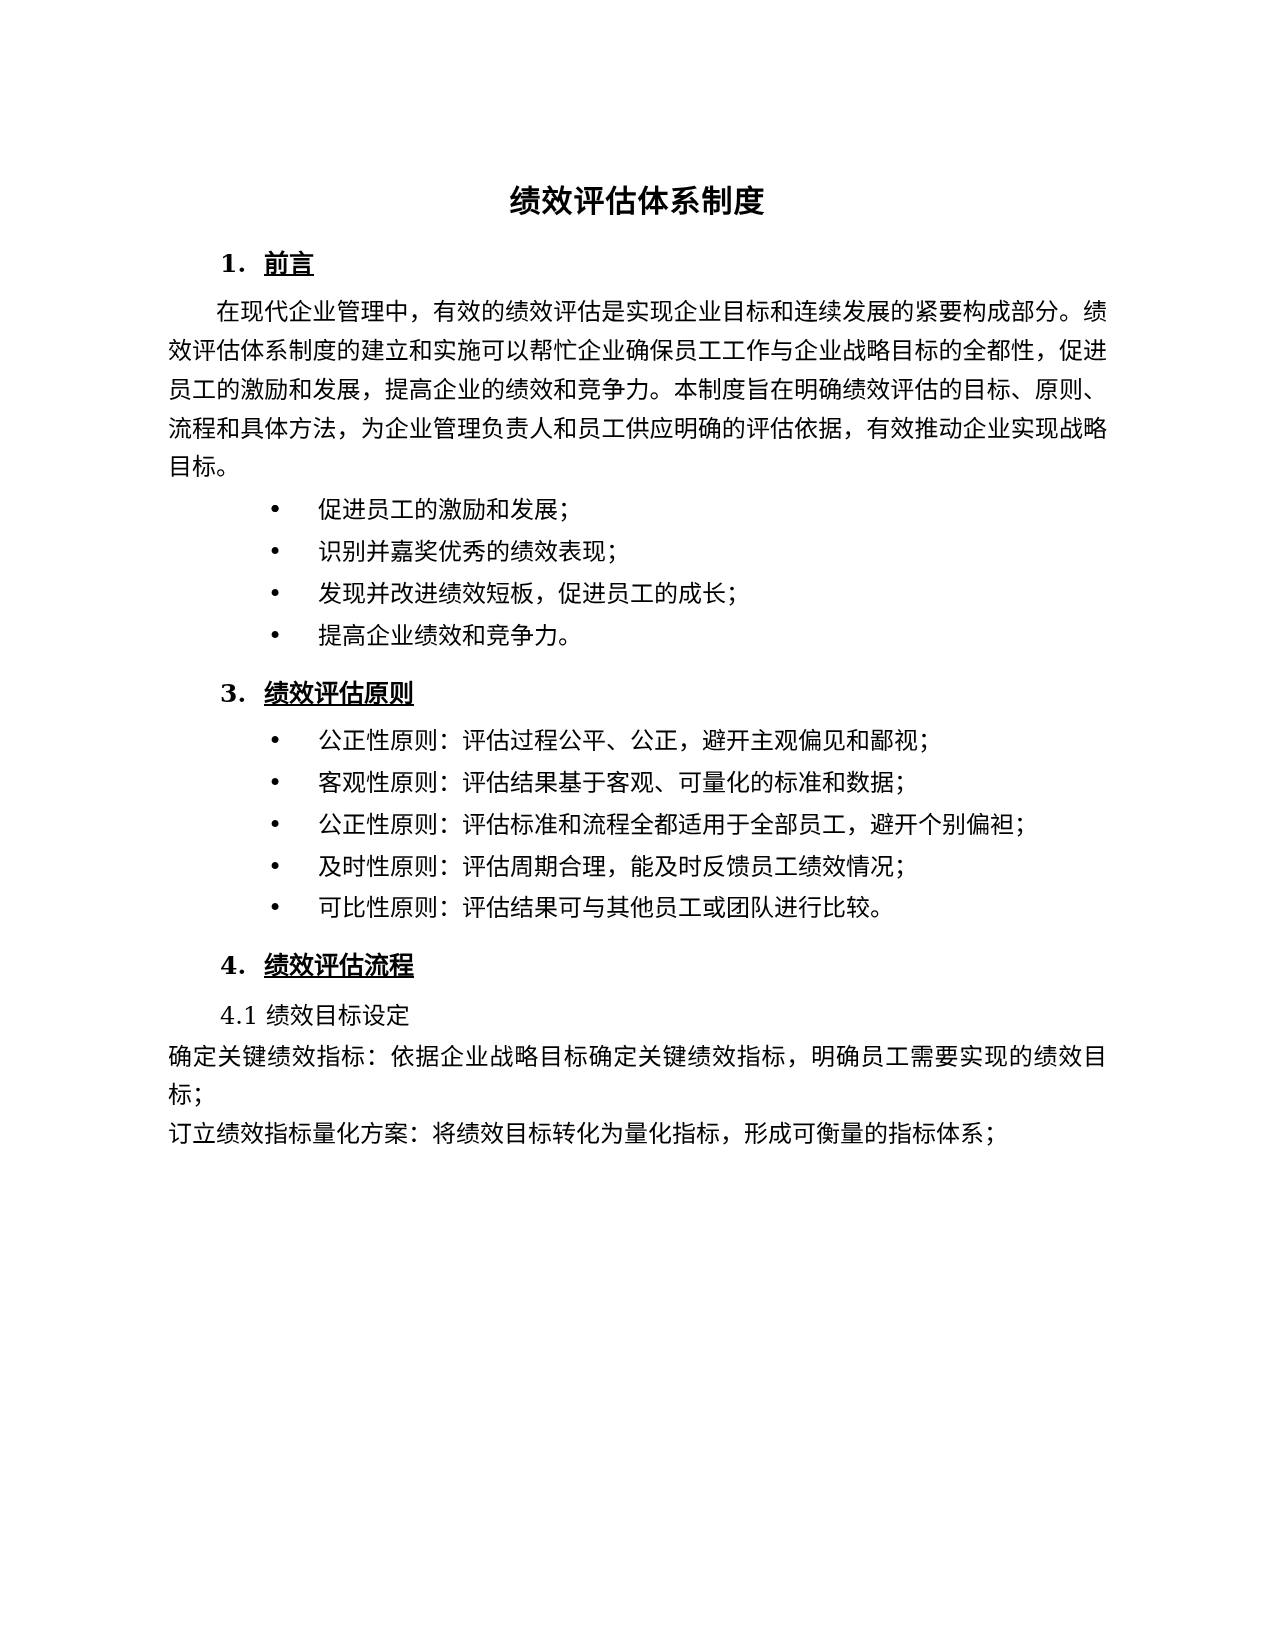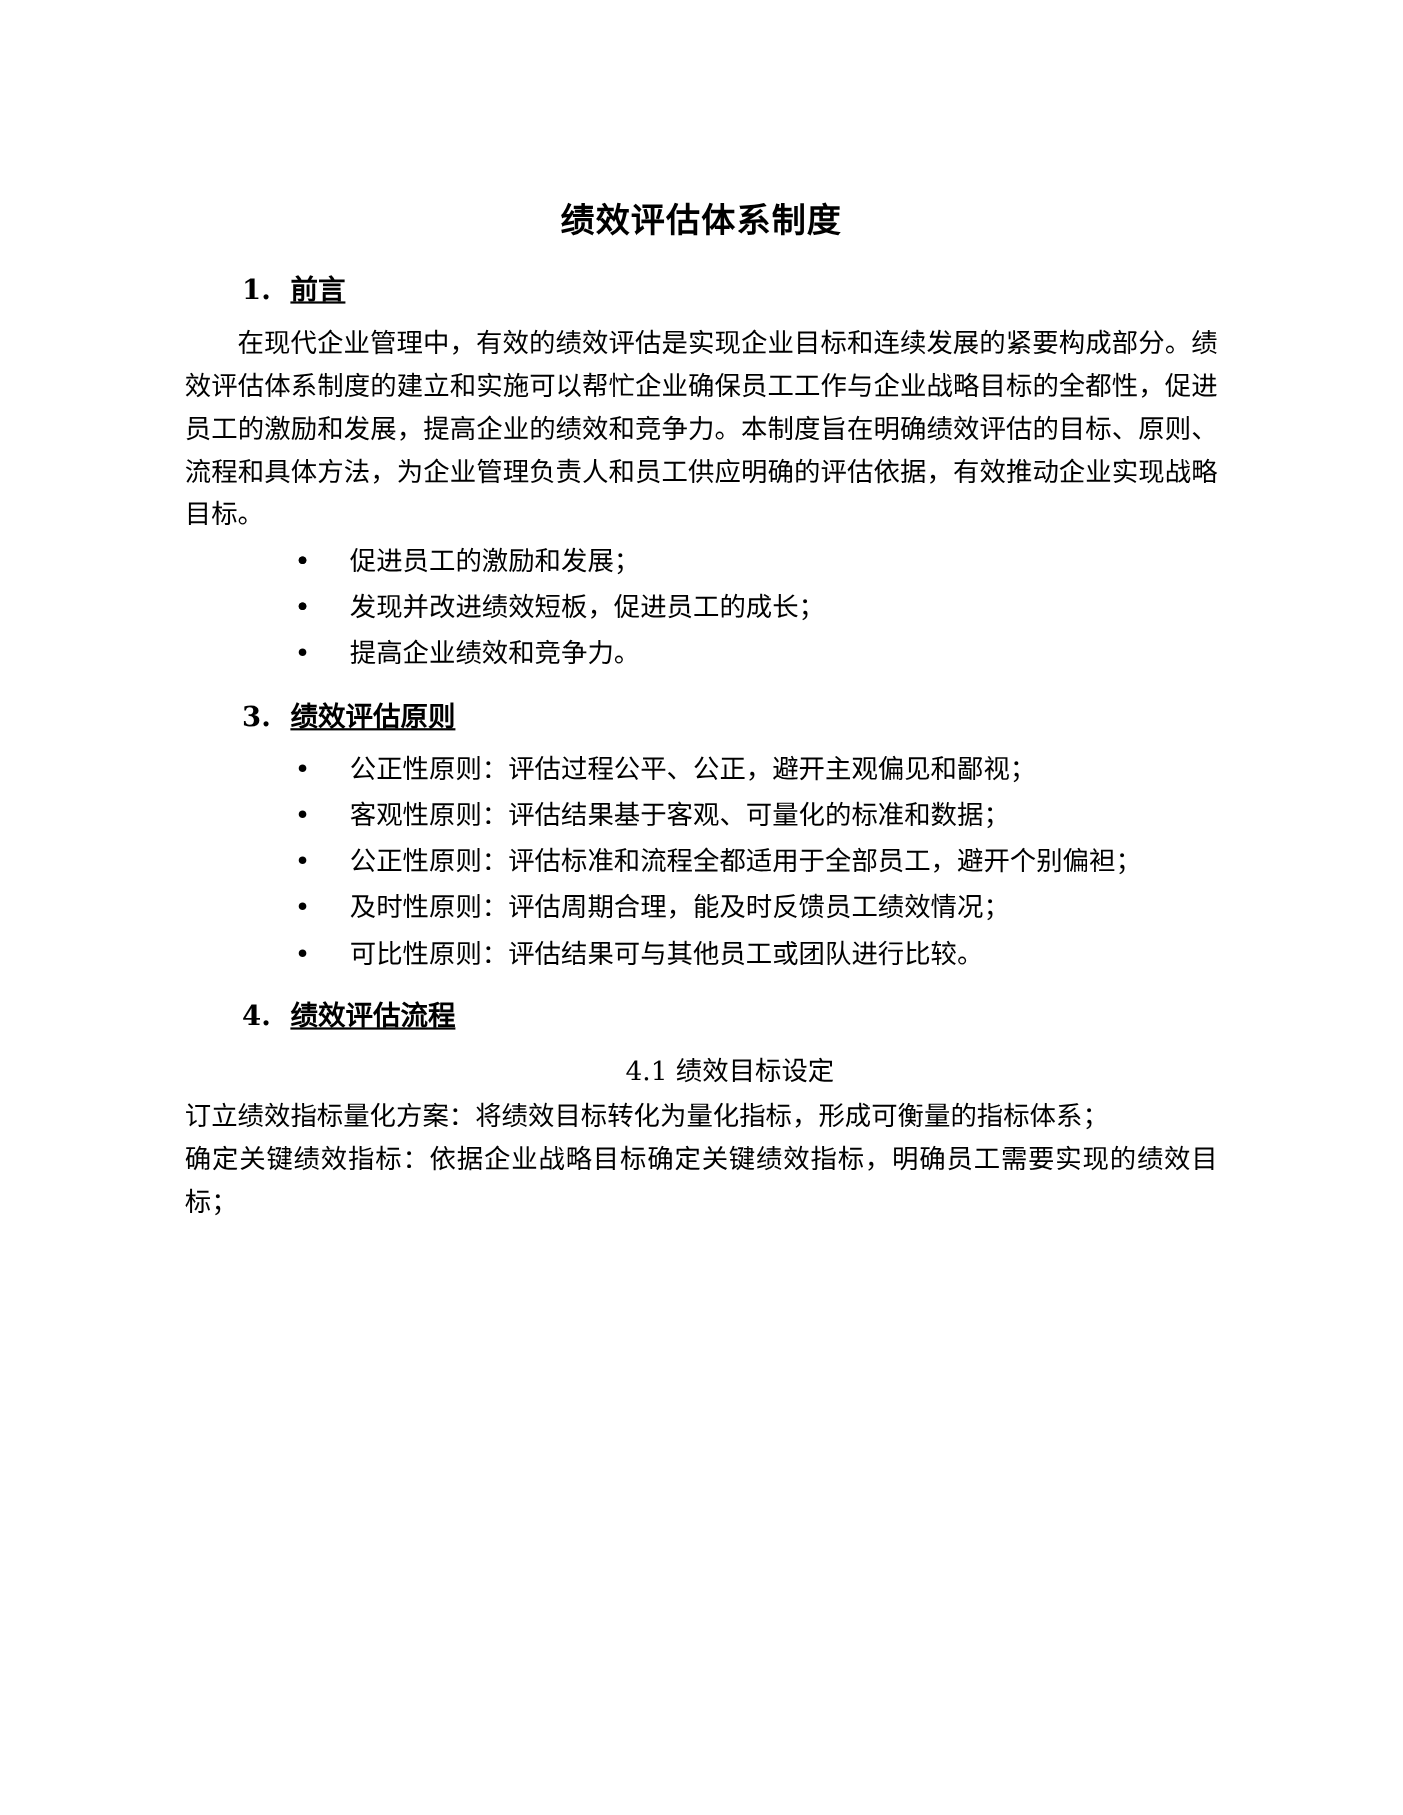--- a/index.html
+++ b/index.html
@@ -70,21 +70,20 @@
     left: 100px;
     top: 0;
     font-size: 24px;
     line-height: 1.66;
   }
   .sub-heading {
     font-size: 24px;
     line-height: 1.62;
     margin: 12px 0 2px 0;
     padding-left: 52px;
-    text-align: center;
   }
   .flow-para {
     font-size: 24px;
     line-height: 1.62;
     margin: 0;
     text-align: justify;
     text-justify: inter-ideograph;
   }
 </style>
 </head>
@@ -95,36 +94,36 @@
   <h1 class="doc-title">绩效评估体系制度</h1>
 
   <h2 class="section-heading">
     <span class="num">1.</span><span>前言</span>
   </h2>
   <p class="para indent">在现代企业管理中，有效的绩效评估是实现企业目标和连续发展的紧要构成部分。绩效评估体系制度的建立和实施可以帮忙企业确保员工工作与企业战略目标的全都性，促进员工的激励和发展，提高企业的绩效和竞争力。本制度旨在明确绩效评估的目标、原则、流程和具体方法，为企业管理负责人和员工供应明确的评估依据，有效推动企业实现战略目标。</p>
 
   <ul class="bullet-list">
     <li><span class="dot">•</span></li>
     <li><span class="dot">•</span><span>促进员工的激励和发展；</span></li>
-    <li><span class="dot">•</span></li>
+    <li><span class="dot">•</span><span>识别并嘉奖优秀的绩效表现；</span></li>
     <li><span class="dot">•</span><span>发现并改进绩效短板，促进员工的成长；</span></li>
     <li><span class="dot">•</span><span>提高企业绩效和竞争力。</span></li>
   </ul>
 
   <h2 class="section-heading">
     <span class="num">3.</span><span>绩效评估原则</span>
   </h2>
   <ul class="bullet-list">
     <li><span class="dot">•</span><span>公正性原则：评估过程公平、公正，避开主观偏见和鄙视；</span></li>
     <li><span class="dot">•</span><span>客观性原则：评估结果基于客观、可量化的标准和数据；</span></li>
     <li><span class="dot">•</span><span>公正性原则：评估标准和流程全都适用于全部员工，避开个别偏袒；</span></li>
     <li><span class="dot">•</span><span>及时性原则：评估周期合理，能及时反馈员工绩效情况；</span></li>
     <li><span class="dot">•</span><span>可比性原则：评估结果可与其他员工或团队进行比较。</span></li>
   </ul>
 
   <h2 class="section-heading">
     <span class="num">4.</span><span>绩效评估流程</span>
   </h2>
   <div class="sub-heading">4.1 绩效目标设定</div>
+  <p class="flow-para">确定关键绩效指标：依据企业战略目标确定关键绩效指标，明确员工需要实现的绩效目标；</p>
   <p class="flow-para">订立绩效指标量化方案：将绩效目标转化为量化指标，形成可衡量的指标体系；</p>
-  <p class="flow-para">确定关键绩效指标：依据企业战略目标确定关键绩效指标，明确员工需要实现的绩效目标；</p>
 
 </div>
 
 </body></html>

